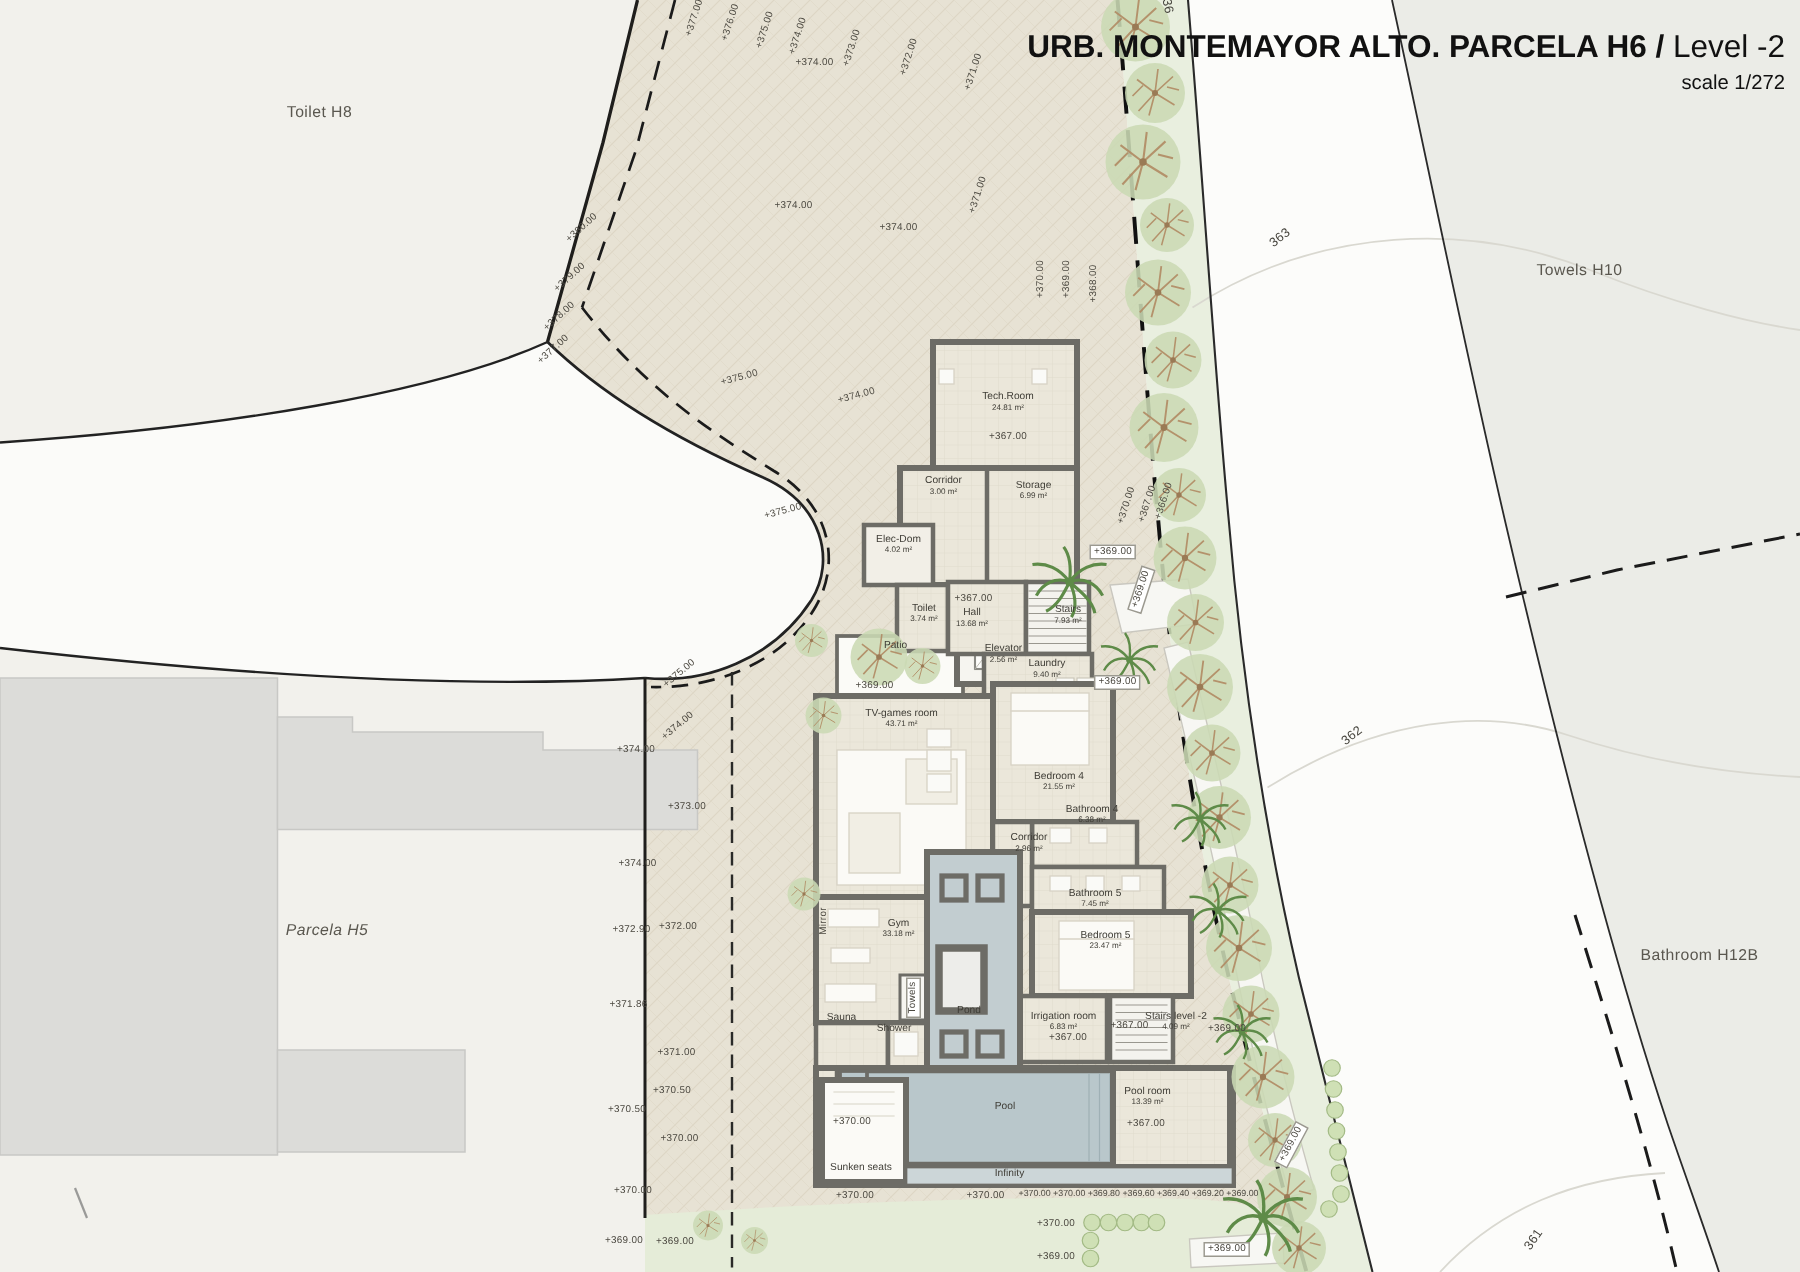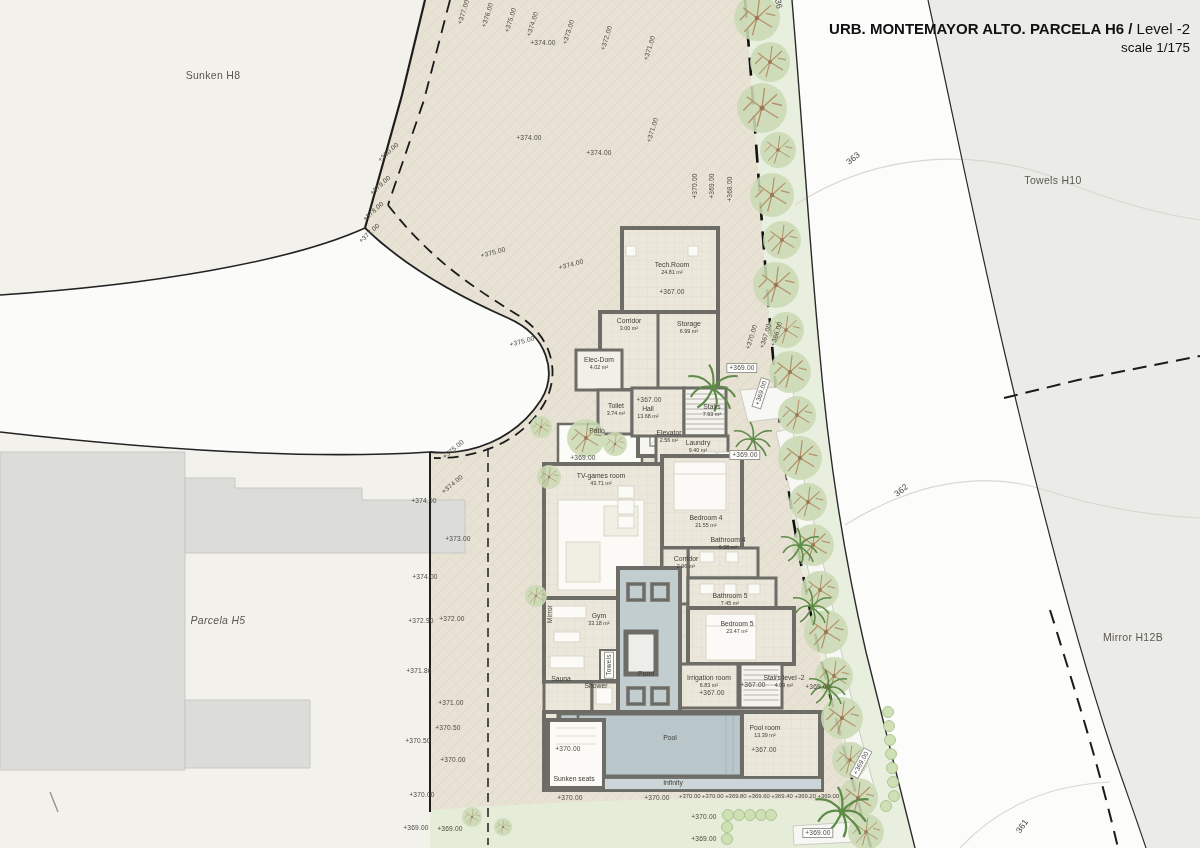--- a/index.html
+++ b/index.html
@@ -10,21 +10,21 @@
   .ann{position:absolute;font-size:6.6px;color:#4c4941;white-space:nowrap;
        transform:translate(-50%,-50%);letter-spacing:.2px}
   .ann.small{font-size:5.9px;letter-spacing:0}
   .ann.box{background:#ffffff;border:0.5px solid #9b998f;padding:0 2px;line-height:8px}
   .ann.parcel{font-size:10.5px;color:#5a574f;letter-spacing:.3px}
   .ann.contour{font-size:8.5px;color:#45433c}
   .room{position:absolute;transform:translate(-50%,-50%);text-align:center;color:#3f3d36;white-space:nowrap}
   .room .name{font-size:6.8px;line-height:7.5px}
   .room .area{font-size:5.4px;line-height:6.2px}
   .title-block{position:absolute;top:20px;right:10px;text-align:right;color:#111}
-  .title-line1{font-size:15px}
+  .title-line1{font-size:21px}
   .title-line1 .b{font-weight:bold}
   .title-line2{font-size:13.5px;margin-top:3px}
 </style>
 </head>
 <body>
 
 <div id="stage">
 
 <svg id="plan" width="1200" height="848" viewBox="0 0 1200 848">
   <defs>
@@ -291,24 +291,24 @@
       <div class="ann" style="left: 451px; top: 702px;">+371.00</div>
       <div class="ann" style="left: 448px; top: 727px;">+370.50</div>
       <div class="ann" style="left: 453px; top: 759px;">+370.00</div>
       <div class="ann" style="left: 450px; top: 828px;">+369.00</div>
       <div class="ann" style="left: 549px; top: 614px; transform: translate(-50%, -50%) rotate(-90deg);">Mirror</div>
       <div class="ann box" style="left: 609px; top: 665px; transform: translate(-50%, -50%) rotate(-90deg);">Towels</div>
       <div class="ann contour" style="left: 853px; top: 158px; transform: translate(-50%, -50%) rotate(-38deg);">363</div>
       <div class="ann contour" style="left: 901px; top: 490px; transform: translate(-50%, -50%) rotate(-38deg);">362</div>
       <div class="ann contour" style="left: 1022px; top: 826px; transform: translate(-50%, -50%) rotate(-55deg);">361</div>
       <div class="ann contour" style="left: 779px; top: 4px; transform: translate(-50%, -50%) rotate(78deg);">36</div>
-      <div class="ann parcel" style="left: 213px; top: 75px;">Sunken H8</div>
+      <div class="ann parcel" style="left: 213px; top: 75px;">Toilet H8</div>
       <div class="ann parcel" style="left: 1053px; top: 180px;">Towels H10</div>
       <div class="ann parcel" style="left: 218px; top: 620px; font-style: italic;">Parcela H5</div>
-      <div class="ann parcel" style="left: 1133px; top: 637px;">Mirror H12B</div>
+      <div class="ann parcel" style="left: 1133px; top: 637px;">Bathroom H12B</div>
       <div class="room" style="left: 672px; top: 268px;">
         <div class="name">Tech.Room</div>
         <div class="area">24.81 m²</div>
       </div>
       <div class="room" style="left: 629px; top: 324px;">
         <div class="name">Corridor</div>
         <div class="area">3.00 m²</div>
       </div>
       <div class="room" style="left: 689px; top: 327px;">
         <div class="name">Storage</div>
@@ -398,16 +398,16 @@
       </div>
       <div class="room" style="left: 673px; top: 783px;">
         <div class="name">Infinity</div>
       </div>
     </div>
 
 <div class="title-block">
   <div class="title-line1">
     <span class="b">URB. MONTEMAYOR ALTO. PARCELA H6 /</span><span> Level -2</span>
   </div>
-  <div class="title-line2">scale 1/175</div>
+  <div class="title-line2">scale 1/272</div>
 </div>
 
 </div>
 
 </body></html>

